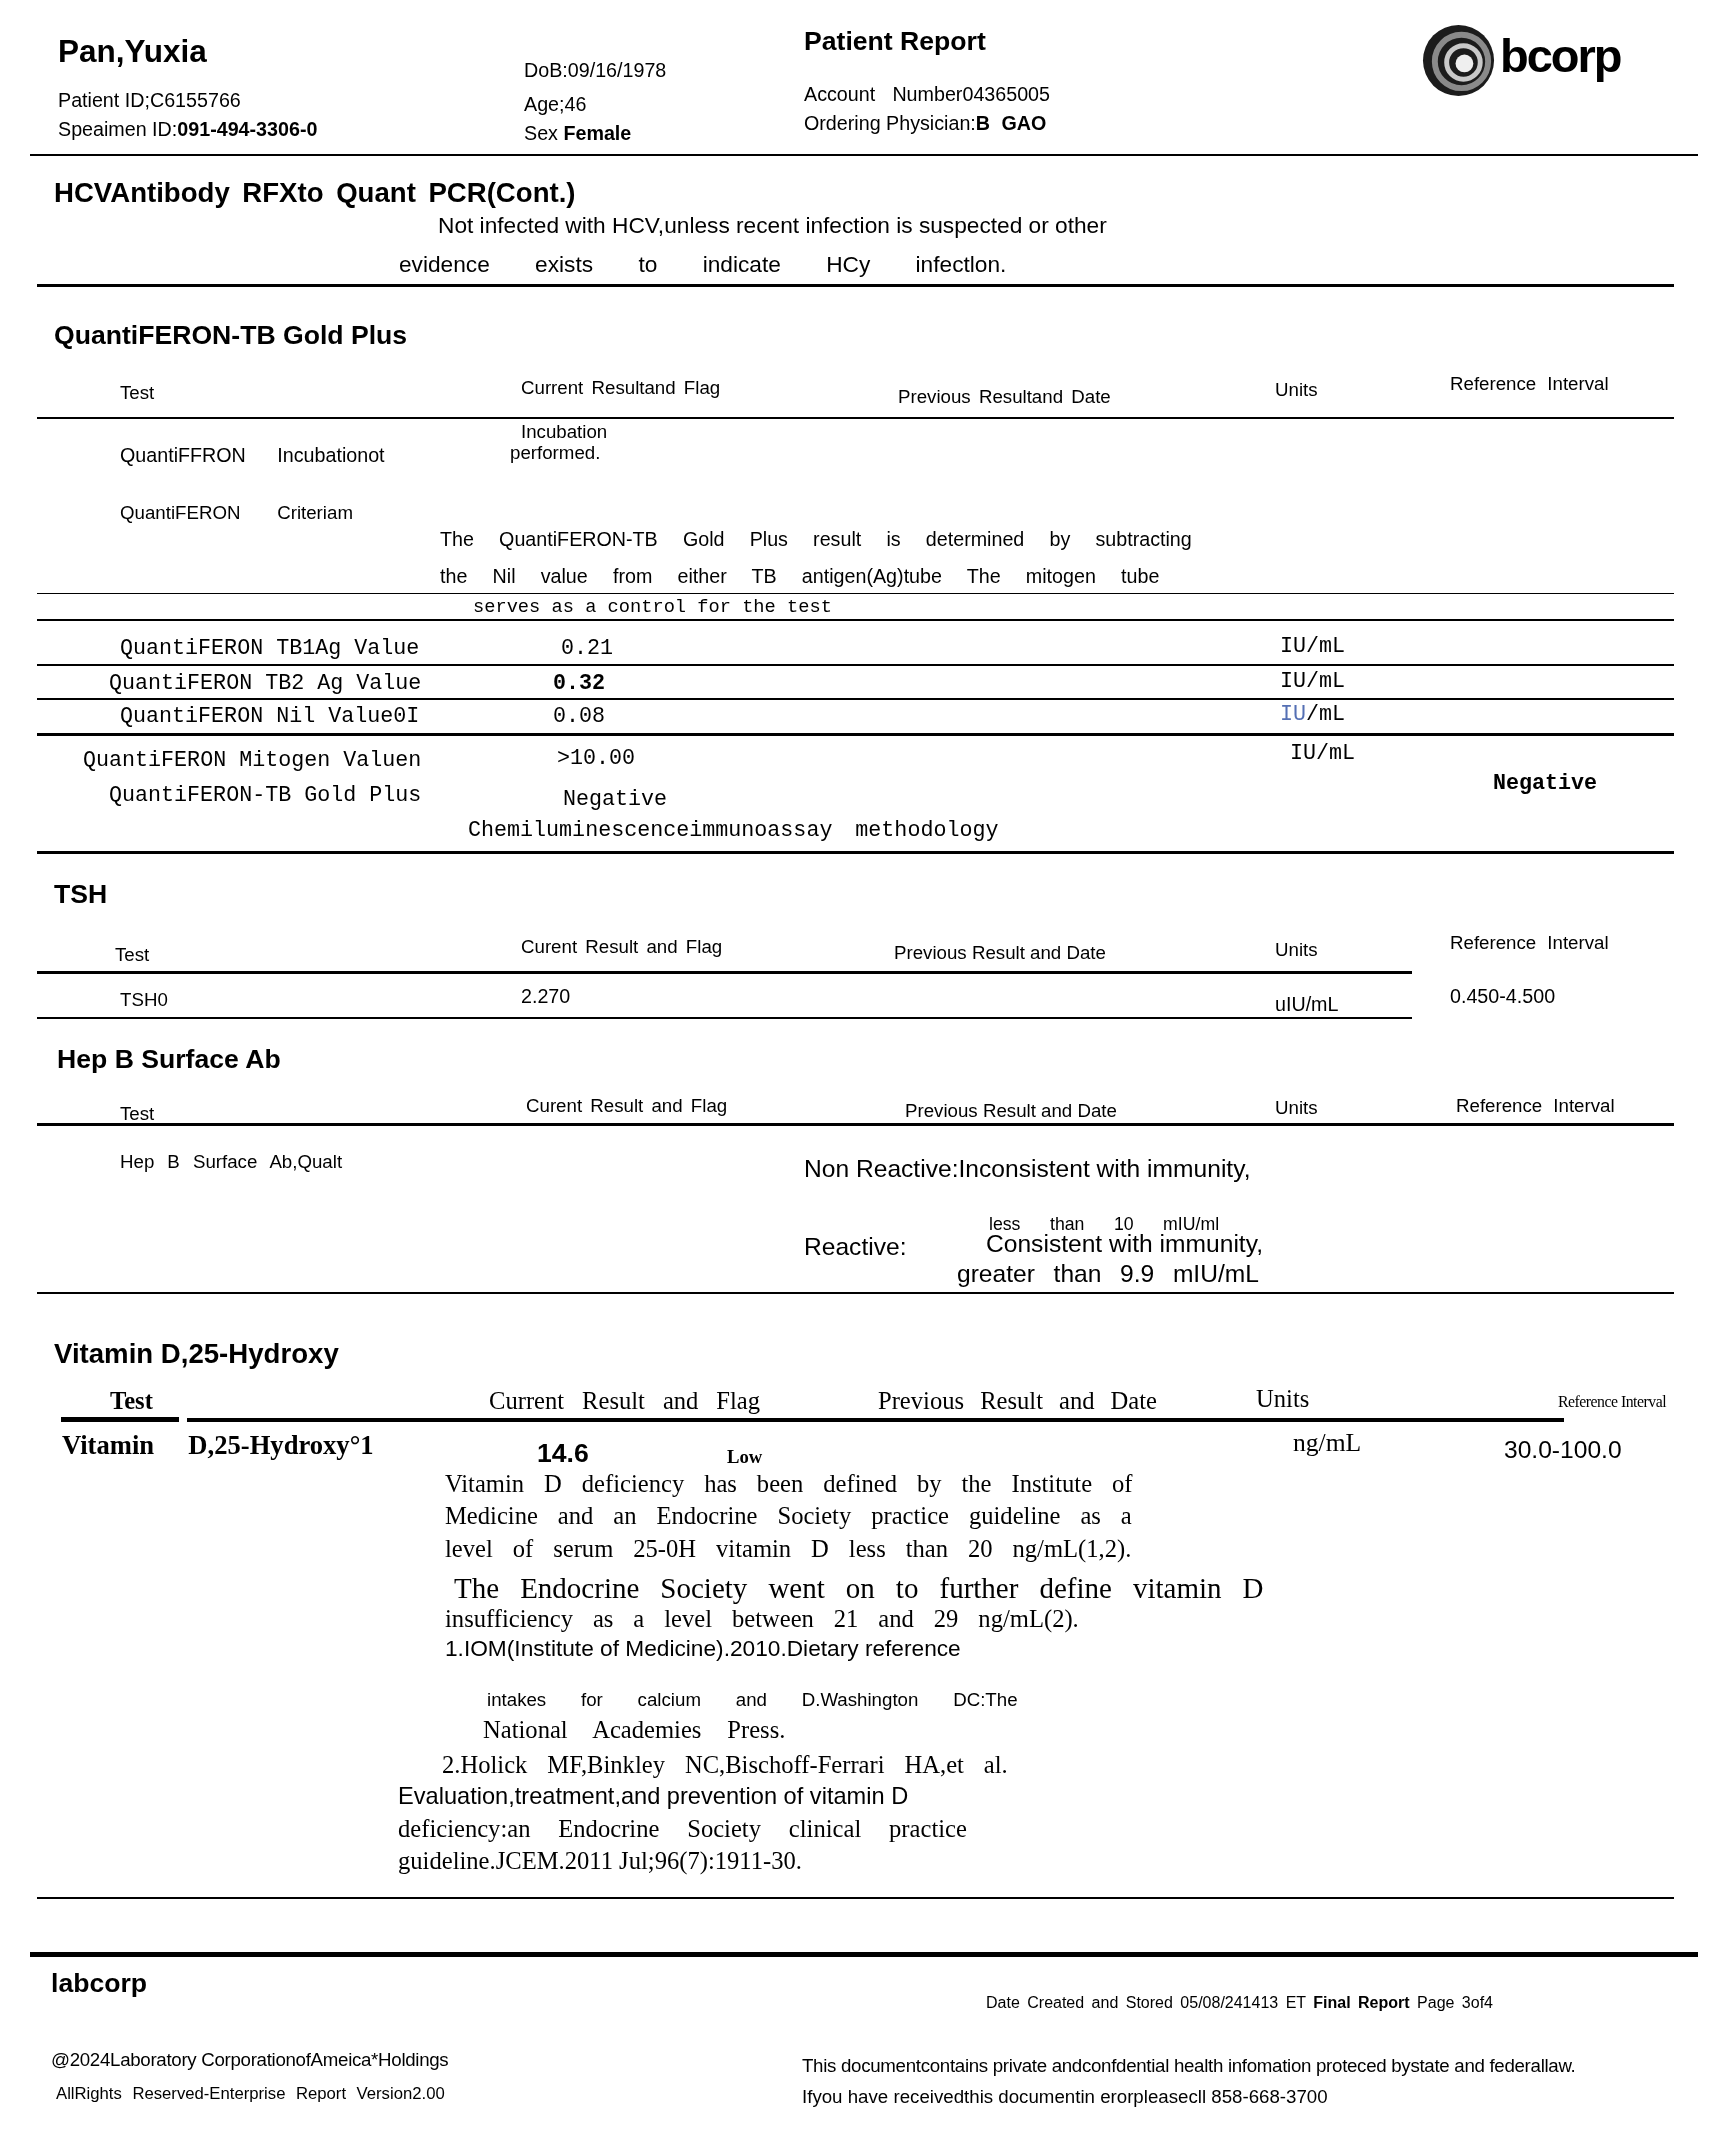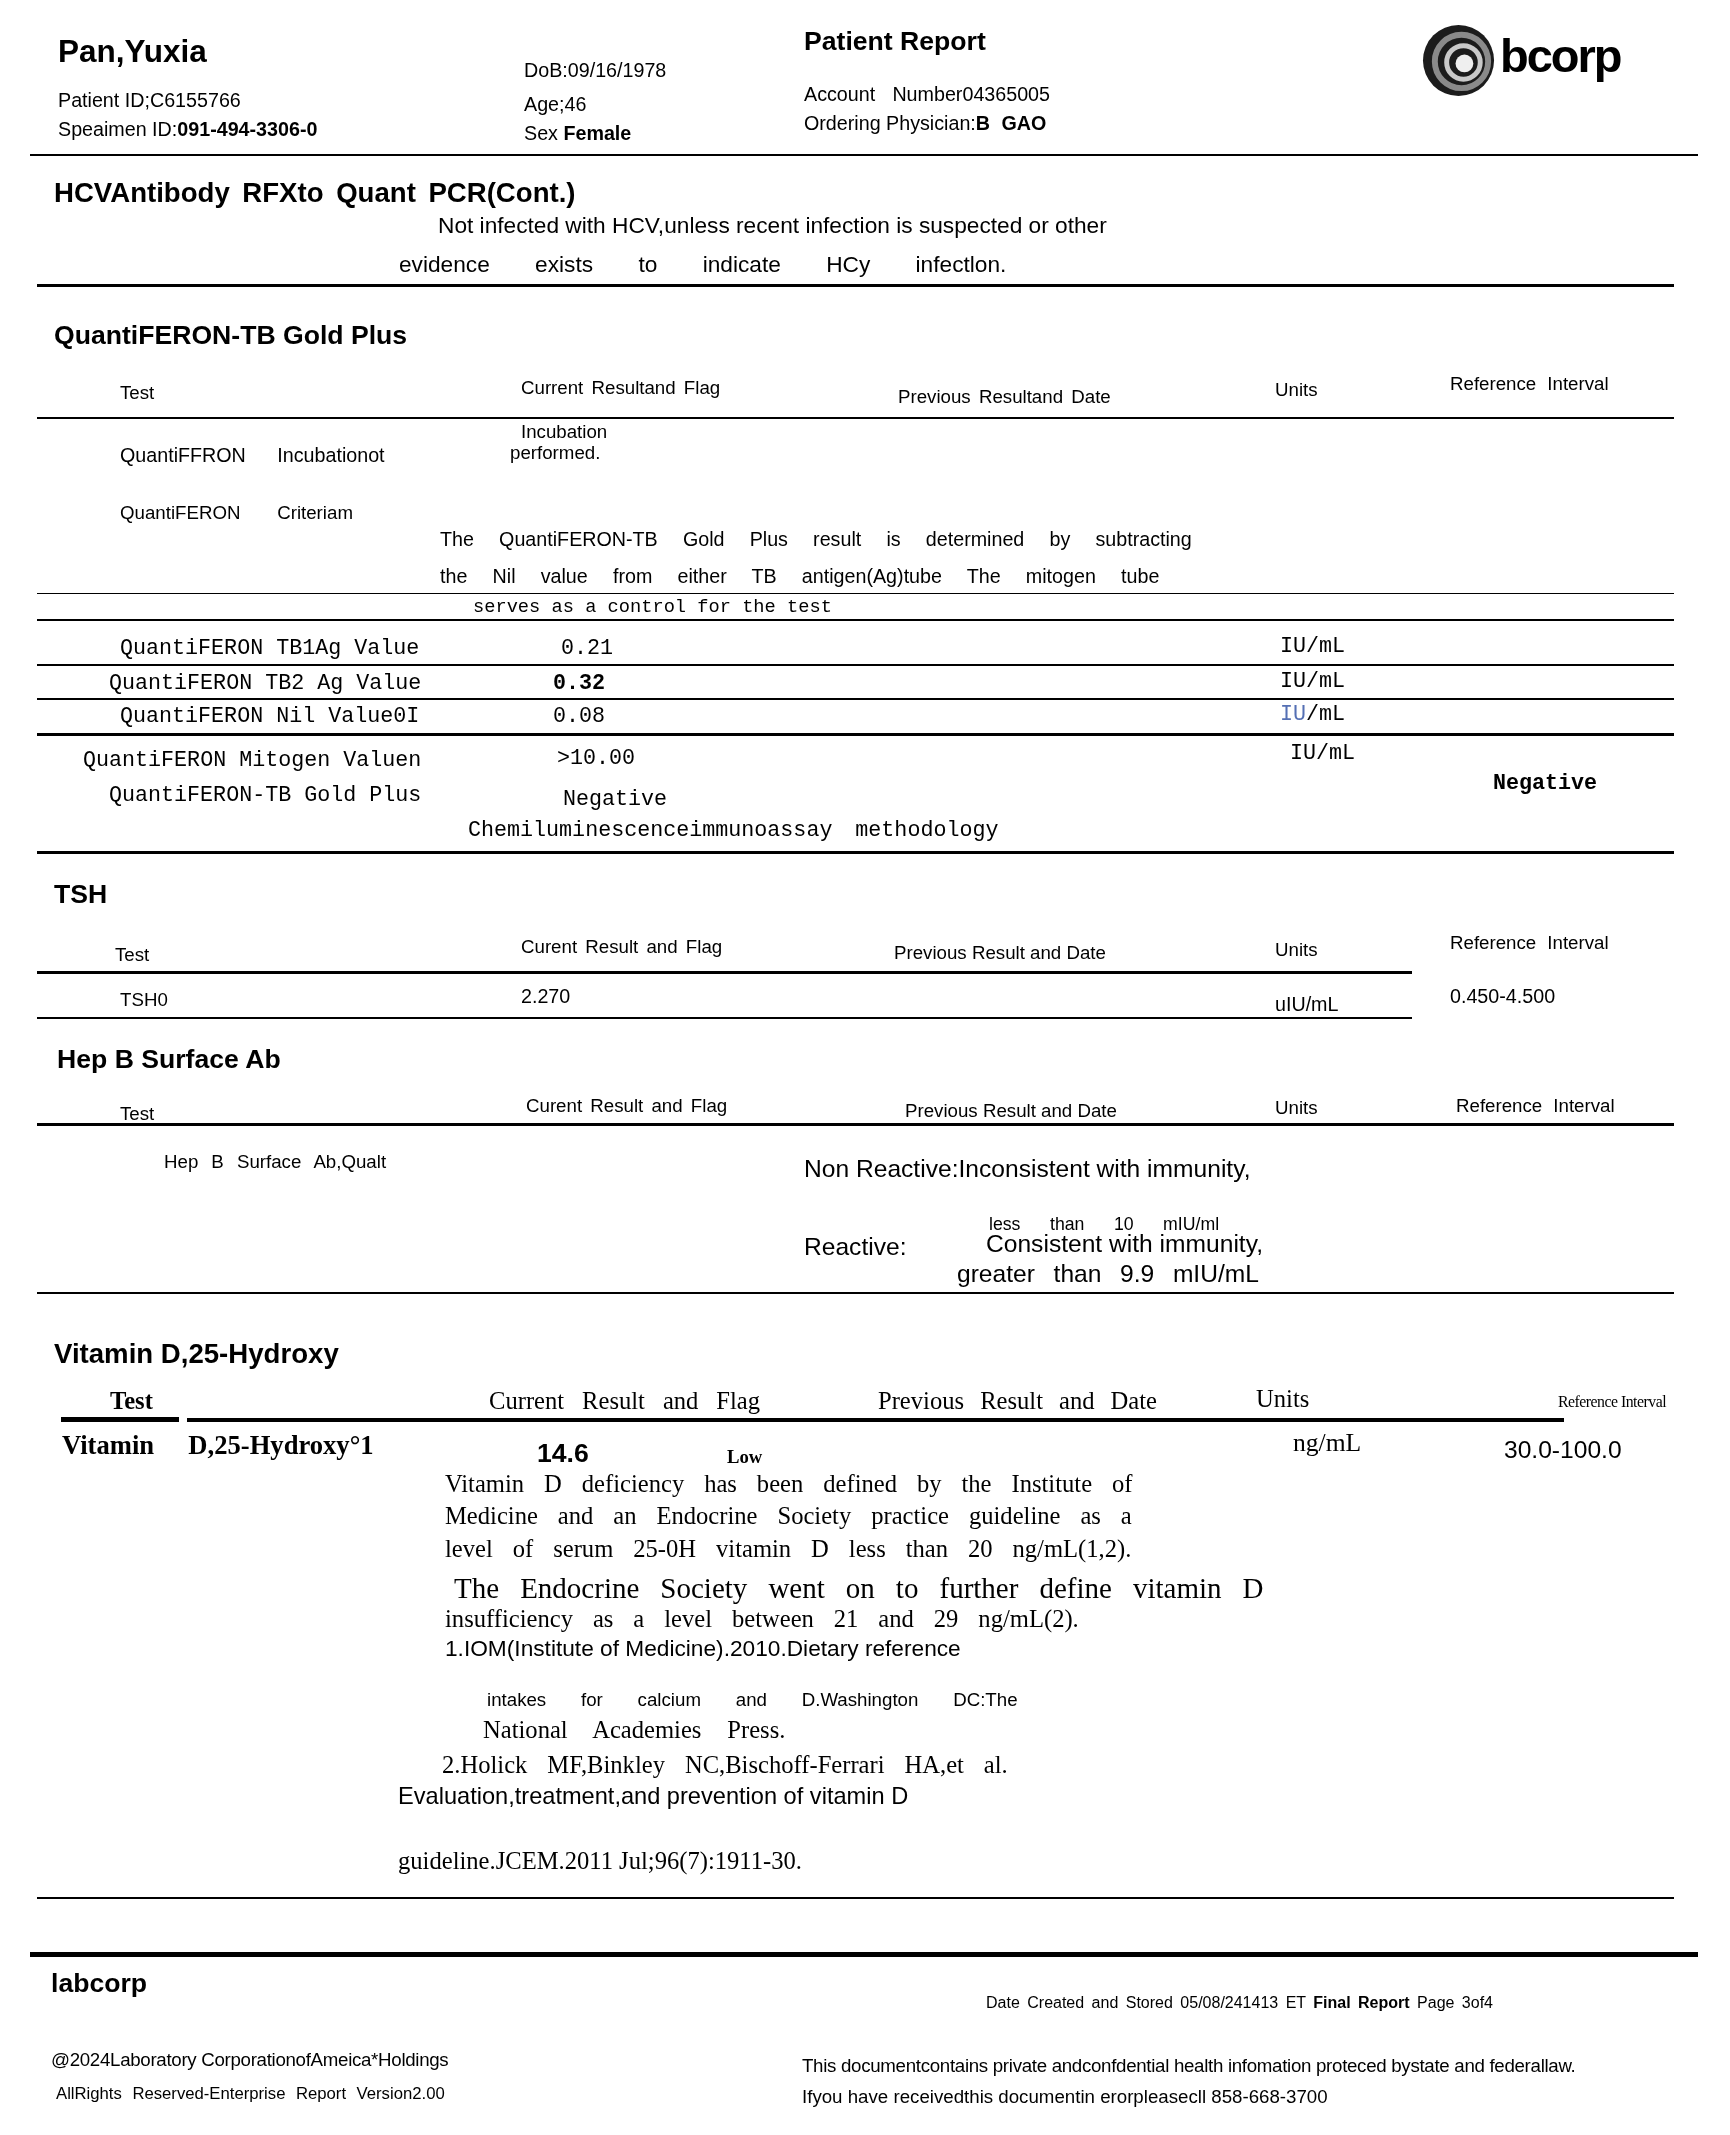--- a/index.html
+++ b/index.html
@@ -112,21 +112,21 @@
   <div class="hline" style="left:37px;top:1017px;width:1375px;height:2px;"></div>
 
   <div class="abs b" style="left:57px;top:1044px;font-size:26.6px;">Hep B Surface Ab</div>
   <div class="abs" style="left:120px;top:1103px;font-size:18.7px;">Test</div>
   <div class="abs" style="left:526px;top:1095px;font-size:18.7px;word-spacing:3px;">Curent Result and Flag</div>
   <div class="abs" style="left:905px;top:1100px;font-size:18.7px;">Previous Result and Date</div>
   <div class="abs" style="left:1275px;top:1097px;font-size:18.7px;">Units</div>
   <div class="abs" style="left:1456px;top:1095px;font-size:18.7px;word-spacing:5.9px;">Reference Interval</div>
   <div class="hline" style="left:37px;top:1123px;width:1637px;height:3px;"></div>
 
-  <div class="abs" style="left:120px;top:1151px;font-size:18.7px;word-spacing:7.9px;margin-left:44px;">Hep B Surface Ab,Qualt</div>
+  <div class="abs" style="left:120px;top:1151px;font-size:18.7px;word-spacing:7.9px;">Hep B Surface Ab,Qualt</div>
   <div class="abs" style="left:804px;top:1155px;font-size:24.6px;">Non Reactive:Inconsistent with immunity,</div>
   <div class="abs" style="left:989px;top:1214px;font-size:17.7px;word-spacing:24.6px;">less than 10 mIU/ml</div>
   <div class="abs" style="left:804px;top:1233px;font-size:24.6px;">Reactive:</div>
   <div class="abs" style="left:986px;top:1230px;font-size:24.6px;">Consistent with immunity,</div>
   <div class="abs" style="left:957px;top:1260px;font-size:24.6px;word-spacing:11.8px;">greater than 9.9 mIU/mL</div>
   <div class="hline" style="left:37px;top:1292px;width:1637px;height:2px;"></div>
 
   <div class="abs b" style="left:54px;top:1338px;font-size:27.6px;">Vitamin D,25-Hydroxy</div>
   <div class="abs serif b" style="left:110px;top:1387px;font-size:24.6px;">Test</div>
   <div class="abs serif" style="left:489px;top:1387px;font-size:24.6px;word-spacing:11.8px;">Current Result and Flag</div>
@@ -145,20 +145,21 @@
   <div class="abs serif" style="left:445px;top:1502px;font-size:24.6px;word-spacing:13.8px;">Medicine and an Endocrine Society practice guideline as a</div>
   <div class="abs serif" style="left:445px;top:1470px;font-size:24.6px;word-spacing:13.8px;">Vitamin D deficiency has been defined by the Institute of</div>
   <div class="abs serif" style="left:445px;top:1535px;font-size:24.6px;word-spacing:13.8px;">level of serum 25-0H vitamin D less than 20 ng/mL(1,2).</div>
   <div class="abs serif" style="left:454px;top:1572px;font-size:29px;word-spacing:13.8px;">The Endocrine Society went on to further define vitamin D</div>
   <div class="abs serif" style="left:445px;top:1605px;font-size:24.6px;word-spacing:13.8px;">insufficiency as a level between 21 and 29 ng/mL(2).</div>
   <div class="abs sans" style="left:445px;top:1635px;font-size:22.7px;">1.IOM(Institute of Medicine).2010.Dietary reference</div>
   <div class="abs sans" style="left:487px;top:1689px;font-size:18.7px;word-spacing:29.6px;">intakes for calcium and D.Washington DC:The</div>
   <div class="abs serif" style="left:483px;top:1716px;font-size:24.6px;word-spacing:19.7px;">National Academies Press.</div>
   <div class="abs serif" style="left:442px;top:1751px;font-size:24.6px;word-spacing:13.8px;">2.Holick MF,Binkley NC,Bischoff-Ferrari HA,et al.</div>
   <div class="abs sans" style="left:398px;top:1783px;font-size:23.6px;">Evaluation,treatment,and prevention of vitamin D</div>
+  <div class="abs serif" style="left:398px;top:1815px;font-size:24.6px;word-spacing:21.7px;">deficiency:an Endocrine Society clinical practice</div>
   <div class="abs serif" style="left:398px;top:1847px;font-size:24.6px;">guideline.JCEM.2011  Jul;96(7):1911-30.</div>
 
   <div class="hline" style="left:37px;top:1897px;width:1637px;height:2px;"></div>
 
   <div class="hline" style="left:29.6px;top:1952px;width:1668px;height:4.9px;"></div>
   <div class="abs b" style="left:51px;top:1968px;font-size:26.6px;">labcorp</div>
   <div class="abs" style="left:986px;top:1994px;font-size:16px;word-spacing:3px;">
     <span>Date Created and Stored 05/08/241413 ET </span><span class="b">Final Report</span><span> Page 3of4</span>
   </div>
   <div class="abs" style="left:51px;top:2049px;font-size:18.7px;letter-spacing:-0.3px;">@2024Laboratory CorporationofAmeica*Holdings</div>

